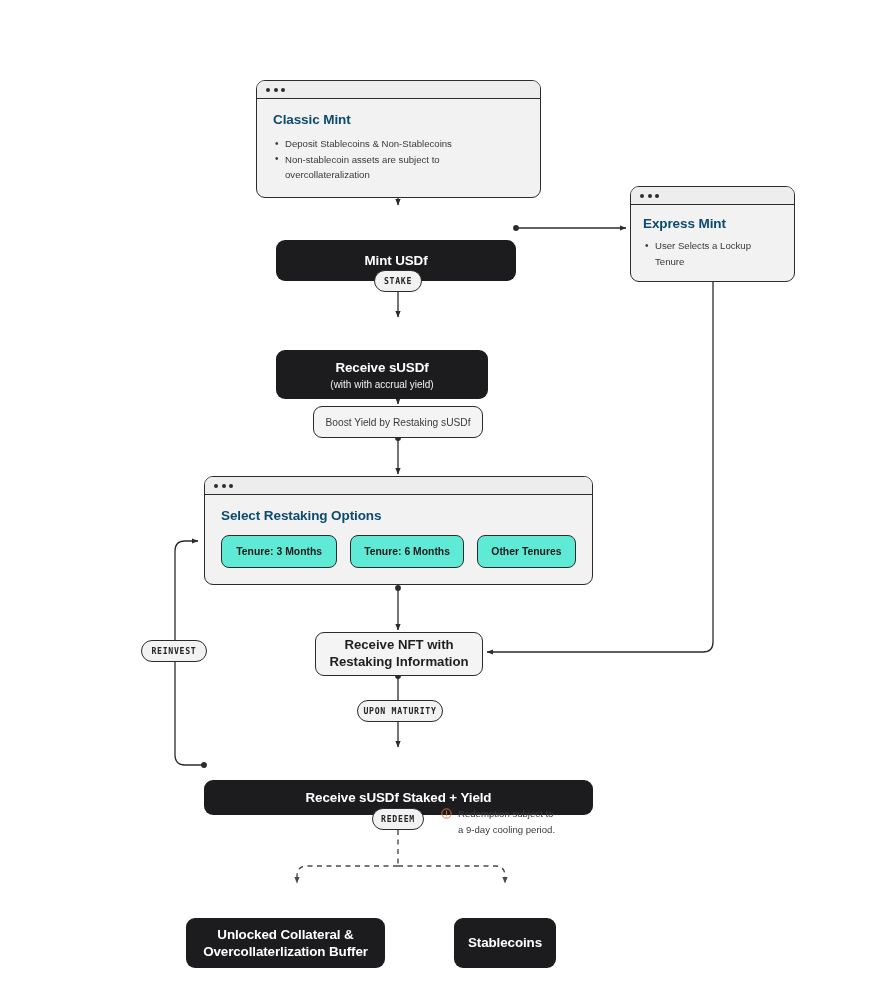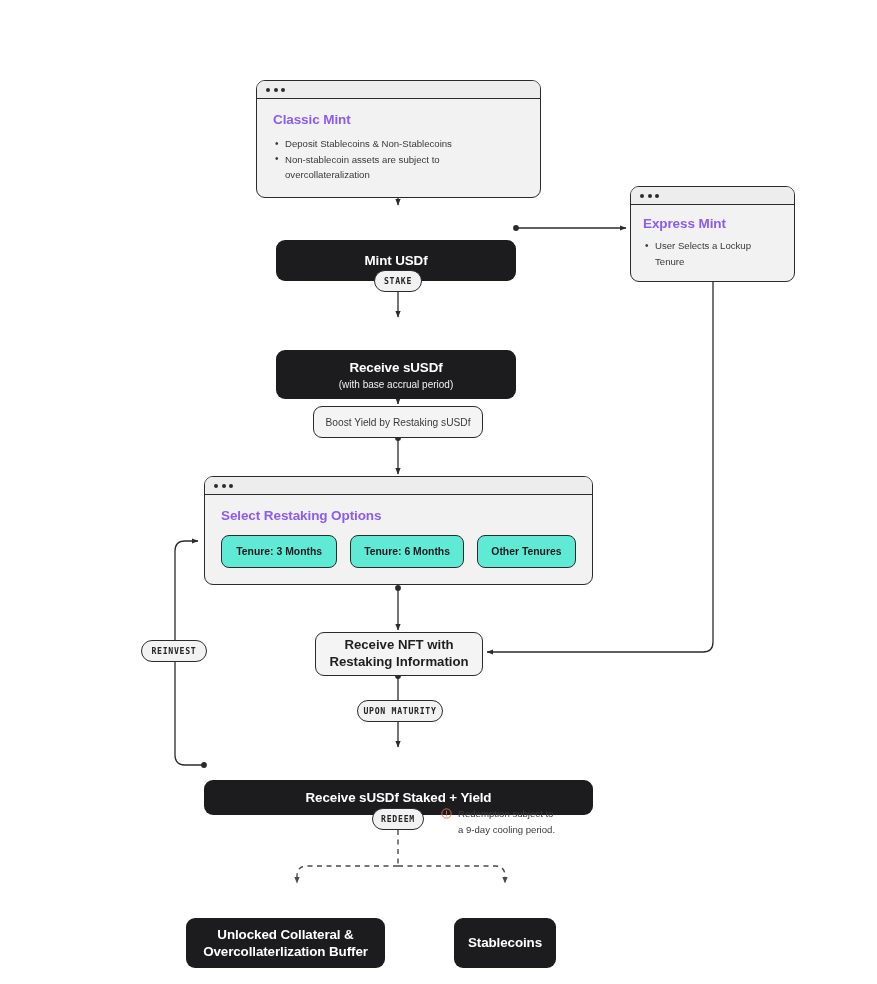--- a/index.html
+++ b/index.html
@@ -47,21 +47,21 @@
   .dot {
     width: 4px; height: 4px;
     border-radius: 50%;
     background: #2b2b2b;
     display: block;
   }
   .panel-body { padding: 13px 16px 14px 16px; }
   .panel-title {
     font-size: 13.5px;
     font-weight: bold;
-    color: #8b5cf6;
+    color: #0c4a6e;
     letter-spacing: -0.1px;
     margin: 0 0 9px 0;
   }
   .bullets { list-style: none; margin: 0; padding: 0; }
   .bullets li {
     position: relative;
     font-size: 9.6px;
     color: #39393c;
     line-height: 1.62;
     padding-left: 12px;
@@ -242,23 +242,23 @@
     <div class="panel-body" style="padding:11px 12px 12px 12px;">
       <div class="panel-title" style="margin-bottom:7px;">Express Mint</div>
       <ul class="bullets">
         <li>User Selects a Lockup Tenure</li>
       </ul>
     </div>
   </div>
 
   <div class="node pill" style="left:374px; top:270px; width:48px; height:22px;">STAKE</div>
 
-  <div class="node dark" style="left:276px; top:318px; width:240px; height:49px;">
+  <div class="node dark" style="left:276px; top:318px; width:212px; height:49px;">
     <div class="main">Receive sUSDf</div>
-    <div class="sub">(with base accrual period)</div>
+    <div class="sub">(with with accrual yield)</div>
   </div>
 
   <div class="node light soft" style="left:313px; top:406px; width:170px; height:32px;">Boost Yield by Restaking sUSDf</div>
 
   <div class="node panel" style="left:204px; top:476px; width:389px;">
     <div class="panel-bar">
       <span class="dot"></span>
       <span class="dot"></span>
       <span class="dot"></span>
     </div>

